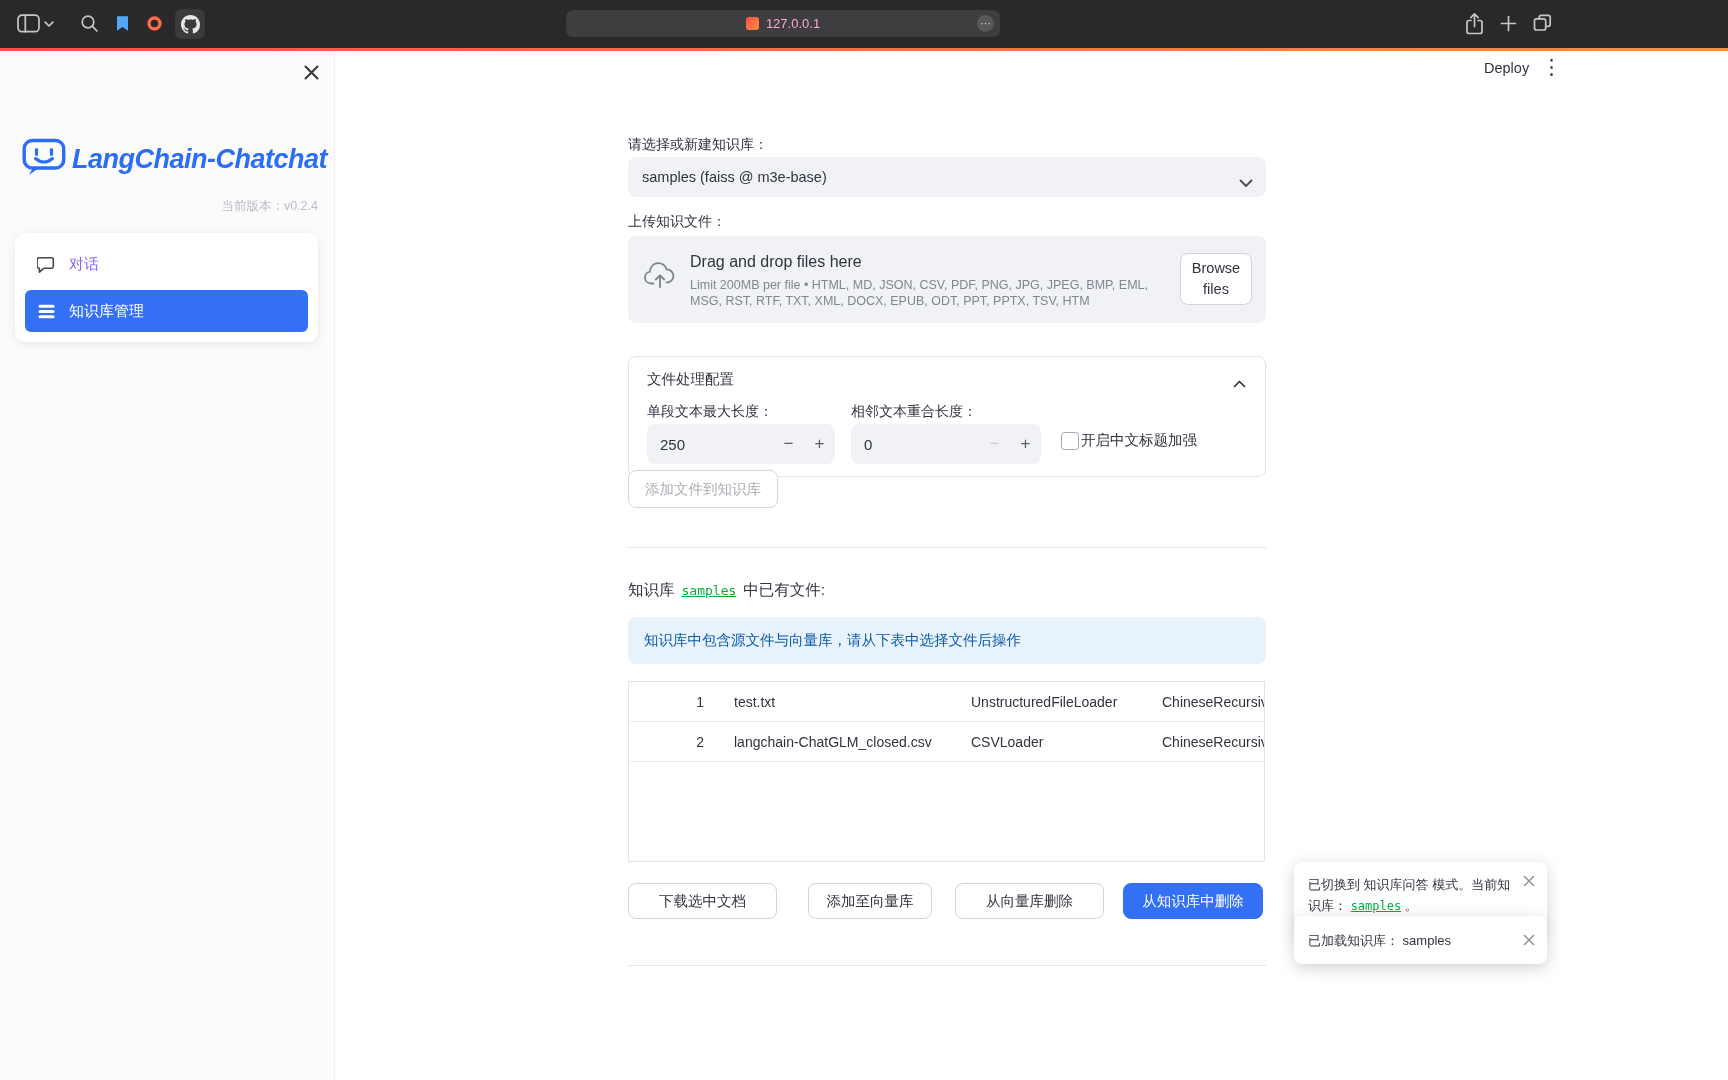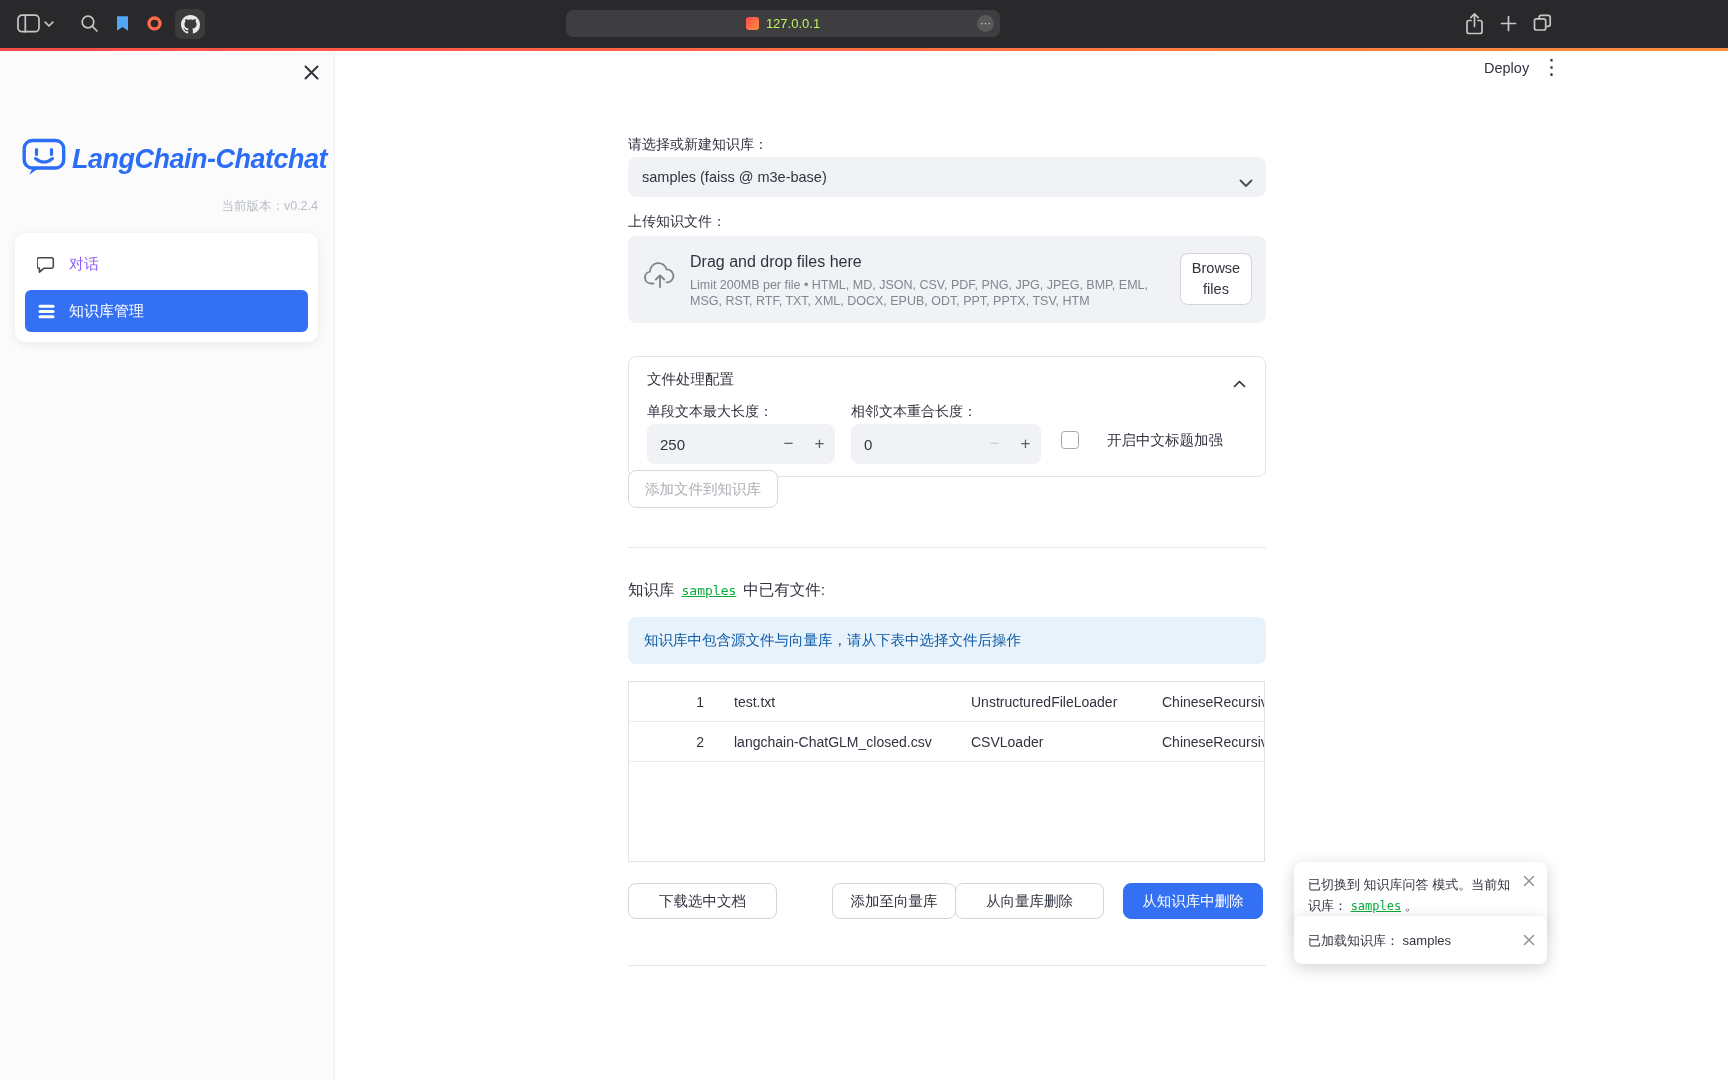--- a/index.html
+++ b/index.html
@@ -14,21 +14,21 @@
   .pos-panel{left:17px;top:14px;}
   .pos-panel-chev{left:44px;top:21px;}
   .pos-search{left:80px;top:14px;}
   .pos-ext1{left:115px;top:15px;}
   .pos-ext2{left:146px;top:15px;}
   .gh-tile{position:absolute;left:175px;top:9px;width:30px;height:30px;border-radius:7px;background:#3b3b3d;
            display:flex;align-items:center;justify-content:center;cursor:pointer;}
   .url-pill{position:absolute;left:566px;top:10px;width:434px;height:27px;border-radius:7px;background:#3e3e40;
             display:flex;align-items:center;justify-content:center;cursor:pointer;}
   .favicon{width:13px;height:13px;border-radius:3px;background:linear-gradient(135deg,#ff4b4b,#ff8e3c);margin-right:7px;}
-  .url-text{font-size:13px;color:#bef264;}
+  .url-text{font-size:13px;color:#f9a8d4;}
   .pill-more{position:absolute;right:6px;top:5px;width:17px;height:17px;border-radius:50%;background:#58585a;
              display:flex;align-items:center;justify-content:center;font-size:11px;color:#d8d8da;line-height:1;}
   .pos-share{left:1464px;top:12px;}
   .pos-newtab{left:1500px;top:15px;}
   .pos-tabs{left:1532px;top:13px;}
 
   .deco-bar{position:absolute;left:0;top:48px;width:1728px;height:3px;
             background:linear-gradient(90deg,#ff4b4b,#ff8e3c);}
 
   
@@ -76,21 +76,21 @@
   .exp-chev{position:absolute;right:19px;top:18px;}
   .exp-lbl1{position:absolute;left:18px;top:46px;}
   .exp-lbl2{position:absolute;left:222px;top:46px;}
   .numinput{position:absolute;top:67px;height:40px;background:#f0f2f6;border-radius:8px;display:flex;
             align-items:center;box-sizing:border-box;}
   .ni1{left:18px;width:188px;}
   .ni2{left:222px;width:190px;}
   .ni-val{flex:1;padding-left:13px;font-size:15px;color:#31333f;}
   .ni-btn{width:31px;text-align:center;font-size:17px;color:#5b5d65;cursor:pointer;user-select:none;}
   .ni-btn.disabled{color:#c9ccd3;}
-  .checkbox-row{position:absolute;left:432px;top:74px;display:flex;align-items:flex-start;gap:28px;cursor:pointer;}
+  .checkbox-row{position:absolute;left:432px;top:74px;display:flex;align-items:flex-end;gap:2px;cursor:pointer;}
   .cbox{width:18px;height:18px;border:1.5px solid #a3a8b1;border-radius:3.5px;background:#fff;box-sizing:border-box;}
   .checkbox-row .lbl{font-size:14.5px;}
 
   .btn{border-radius:8px;font-size:14.5px;font-family:"Liberation Sans",sans-serif;cursor:pointer;
        display:inline-flex;align-items:center;justify-content:center;box-sizing:border-box;}
   .disabled-btn{background:#fff;border:1px solid #d7d8dc;color:#acaeb5;cursor:not-allowed;}
   .pos-add{position:absolute;left:628px;top:470px;height:38px;padding:0 16px;}
 
   .hr{position:absolute;height:1px;background:#e7e7eb;}
   .pos-hr1{left:628px;top:547px;width:638px;}
@@ -115,21 +115,21 @@
   .c2{width:237px;box-sizing:border-box;padding-left:14px;flex:none;white-space:nowrap;overflow:hidden;}
   .c3{width:191px;box-sizing:border-box;padding-left:14px;flex:none;white-space:nowrap;overflow:hidden;}
   .c4{flex:1;box-sizing:border-box;padding-left:14px;white-space:nowrap;overflow:hidden;}
   .vsep{position:absolute;top:13px;width:1px;height:16px;background:#c6c7cc;cursor:col-resize;}
   .s1{left:90px;} .s2{left:327px;} .s3{left:518px;}
 
   
   .secondary-btn{background:#fff;border:1px solid #d3d4d8;color:#31333f;}
   .primary-btn{background:#3370f3;border:1px solid #3370f3;color:#fff;}
   .act{position:absolute;top:883px;height:36px;}
-  .act1{left:628px;width:149px;} .act2{left:832px;width:124px;}
+  .act1{left:628px;width:149px;} .act2{left:808px;width:124px;}
   .act3{left:955px;width:149px;} .act4{left:1123px;width:140px;}
 
   
   .toast{position:absolute;background:#fff;border-radius:8px;box-shadow:0 4px 16px rgba(0,0,0,0.18);
          box-sizing:border-box;}
   .t1{left:1294px;top:862px;width:253px;padding:12px 36px 12px 14px;}
   .t2{left:1294px;top:916px;width:253px;height:48px;display:flex;align-items:center;padding:0 36px 0 14px;}
   .toast-text{font-size:13px;line-height:21px;color:#31333f;}
   .toast-close{position:absolute;right:12px;top:13px;cursor:pointer;display:flex;}
   .t2 .toast-close{top:18px;}

